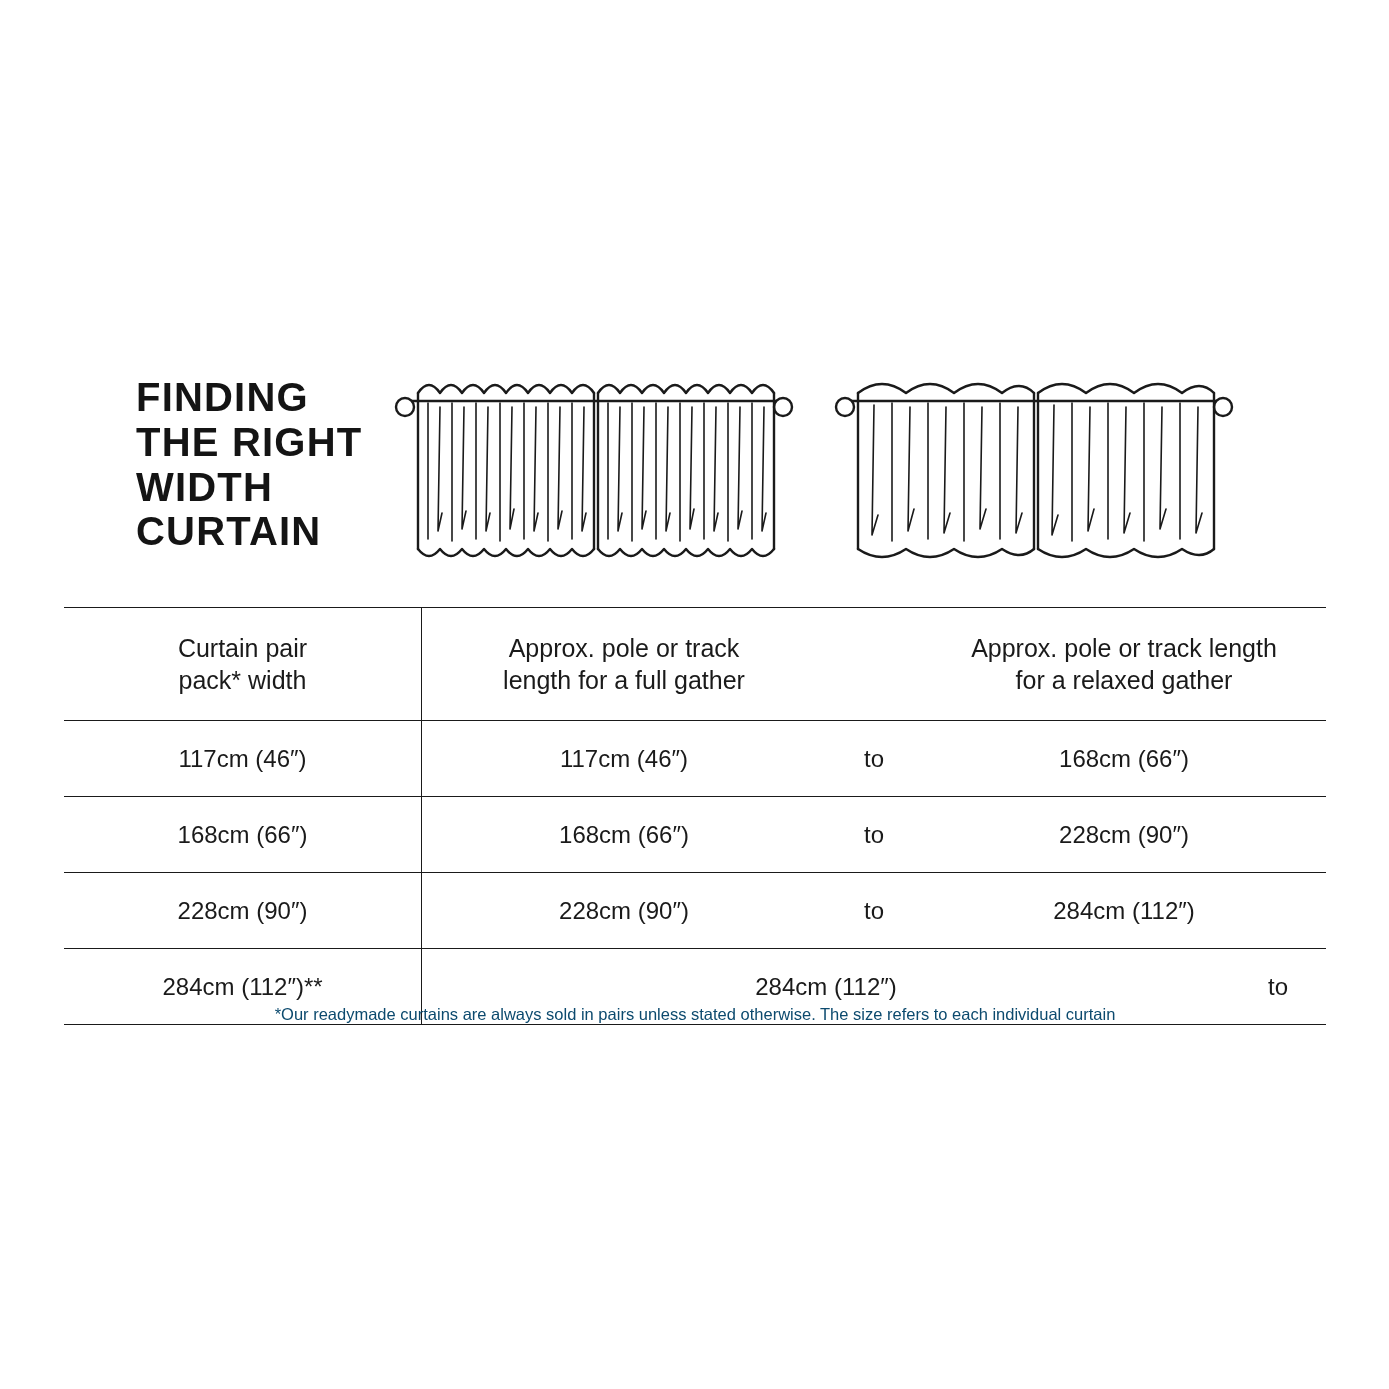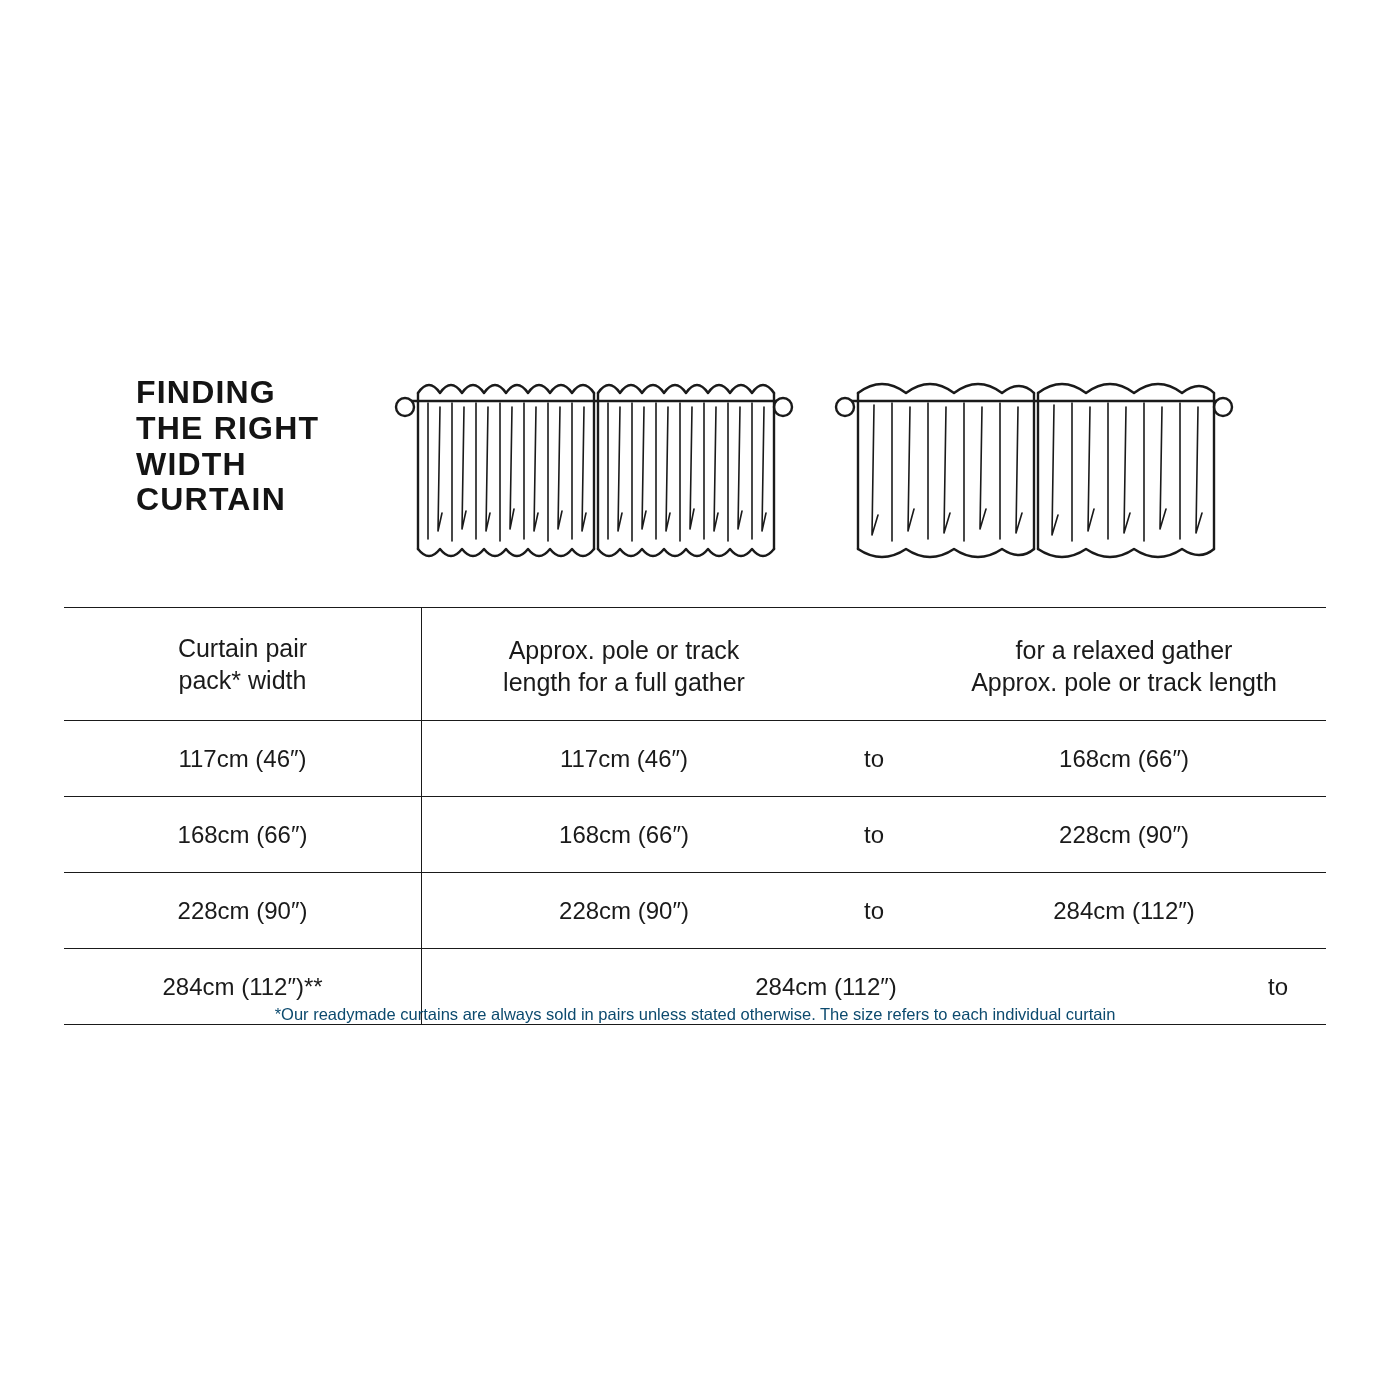--- a/index.html
+++ b/index.html
@@ -31,21 +31,21 @@
     height: 250px;
     display: flex;
     align-items: flex-start;
   }
   .title-block {
     width: 330px;
     padding-left: 72px;
     padding-top: 20px;
   }
   .title-block .line {
-    font-size: 32px;
+    font-size: 40px;
     font-weight: bold;
     letter-spacing: 1.2px;
     line-height: 1.12;
     white-space: nowrap;
     color: #141414;
   }
   .illus-wrap {
     flex: 1;
     display: flex;
     justify-content: flex-start;
@@ -59,21 +59,21 @@
   .table {
     position: absolute;
     left: 64px;
     top: 607px;
     width: 1262px;
     border-top: 1.5px solid #1a1a1a;
   }
   .row {
     display: flex;
     border-bottom: 1.5px solid #1a1a1a;
-    align-items: flex-end;
+    align-items: center;
   }
   .row.head { border-bottom: 1.5px solid #1a1a1a; }
   .cell {
     padding: 14px 8px;
     display: flex;
     align-items: center;
     justify-content: center;
     text-align: center;
   }
   .c1 {
@@ -235,22 +235,22 @@
       </div>
       <div class="cell c2">
         <span class="two-line">
           <span>Approx. pole or track</span>
           <span>length for a full gather</span>
         </span>
       </div>
       <div class="cell c3"></div>
       <div class="cell c4">
         <span class="two-line">
+          <span>Approx. pole or track length</span>
           <span>for a relaxed gather</span>
-          <span>Approx. pole or track length</span>
         </span>
       </div>
     </div>
 
     <div class="row data">
       <div class="cell c1">117cm (46″)</div>
       <div class="cell c2">117cm (46″)</div>
       <div class="cell c3">to</div>
       <div class="cell c4">168cm (66″)</div>
     </div>

